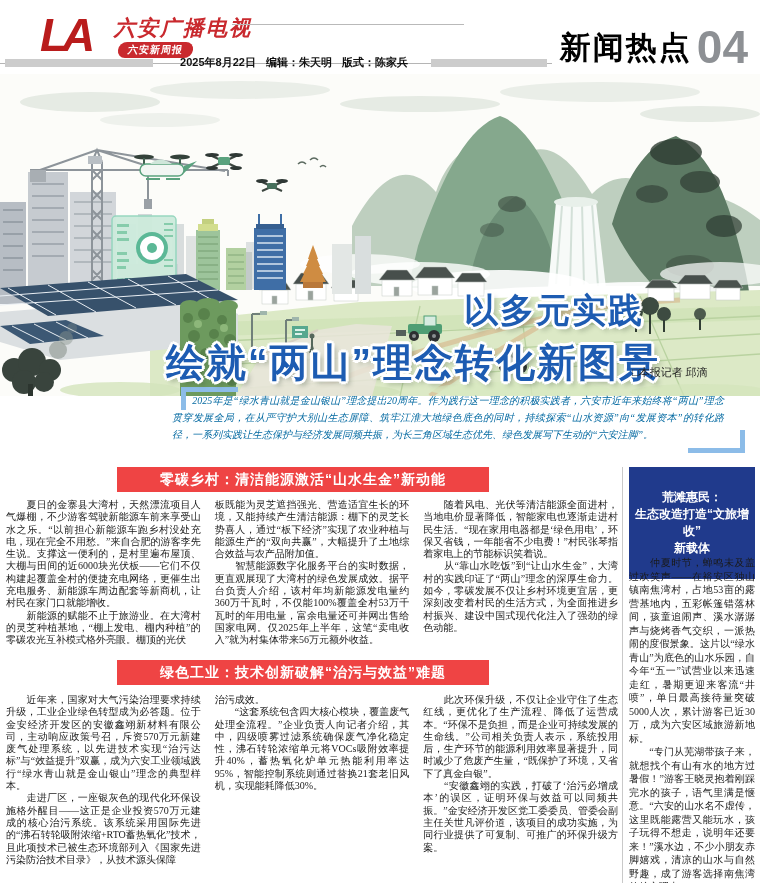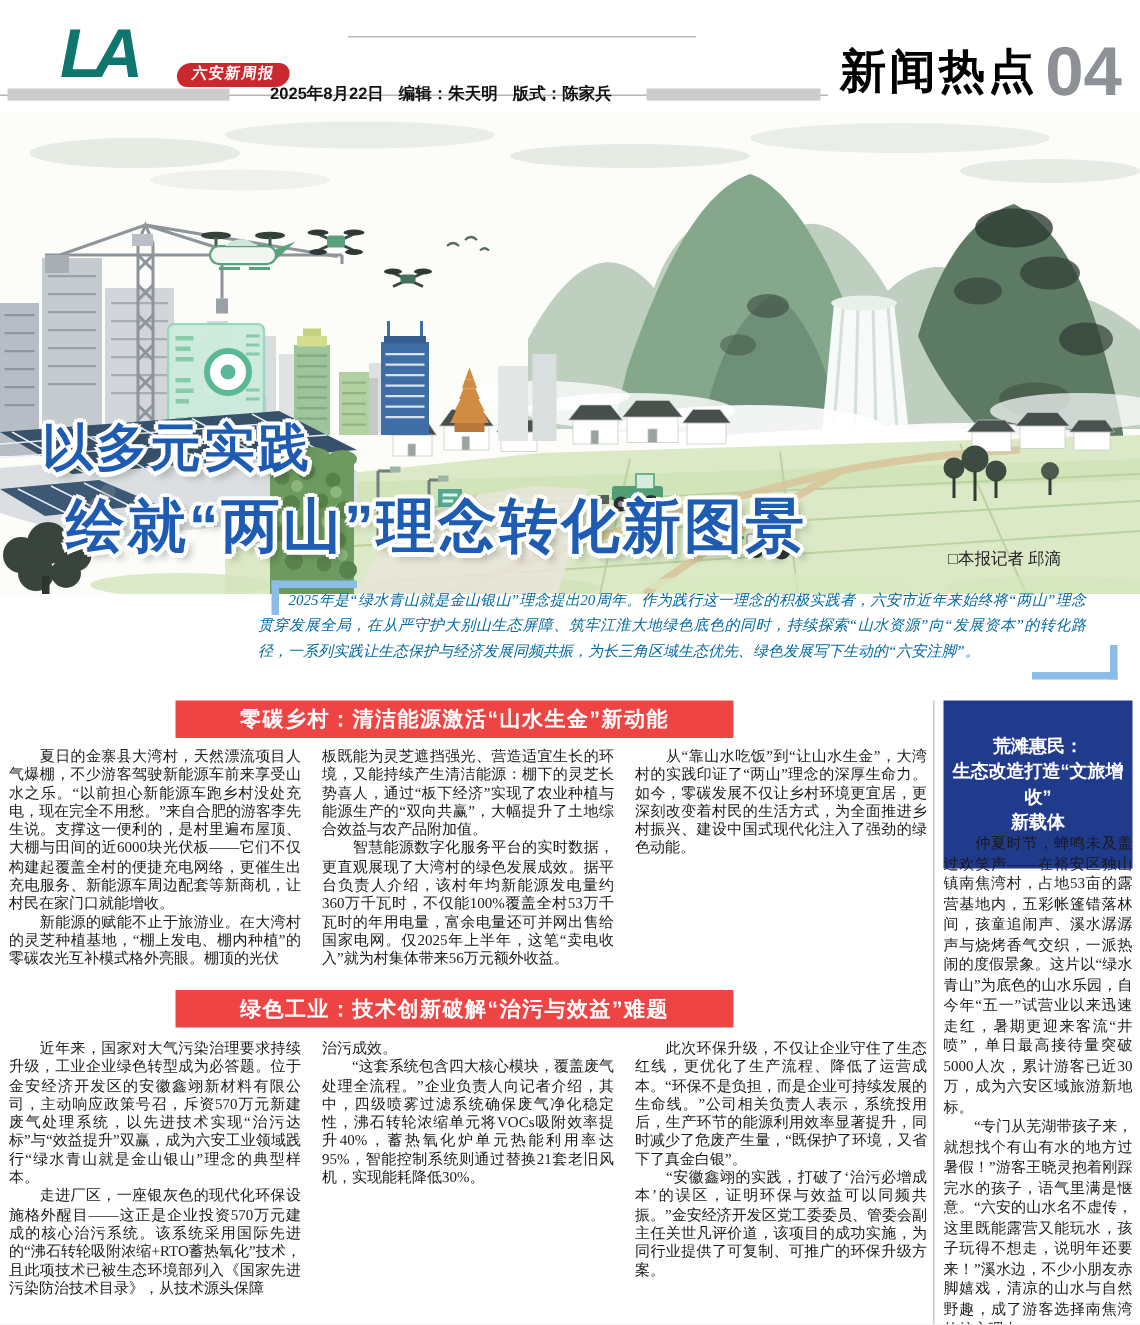--- a/index.html
+++ b/index.html
@@ -1,20 +1,20 @@
 <!DOCTYPE html>
 <html><head>
 <meta charset="utf-8">
 <style>
   html,body{margin:0;padding:0;background:#e9e9e9;}
   .page{position:relative;width:760px;height:883px;margin:0 auto;background:#fff;overflow:hidden;
         font-family:"Liberation Serif",serif;color:#1a1a1a;}
   
   .logo-mono{position:absolute;left:40px;top:8px;font-family:"Liberation Sans",sans-serif;
-             font-weight:900;font-style:italic;font-size:46px;color:#0f766e;letter-spacing:-6px;}
+             font-weight:900;font-style:italic;font-size:46px;color:#b91c1c;letter-spacing:-6px;}
   .brand-name{position:absolute;left:114px;top:14px;font-size:21px;font-weight:bold;font-style:italic;
               color:#c9292e;letter-spacing:2px;}
   .brand-rule{position:absolute;left:232px;top:24px;width:232px;height:1px;background:#b9b9b9;}
   .brand-badge{position:absolute;left:118px;top:42px;background:#c9292e;color:#fff;font-size:10px;
                line-height:14px;padding:1px 10px;border-radius:8px;transform:skewX(-8deg);
                font-family:"Liberation Sans",sans-serif;font-weight:bold;letter-spacing:1px;}
   .rule-thin{position:absolute;left:0;top:63px;width:552px;height:1px;background:#b5b5b5;}
   .rule-bar-left{position:absolute;left:5px;top:59px;width:148px;height:8px;background:#cccccc;}
   .rule-bar-right{position:absolute;left:431px;top:59px;width:116px;height:8px;background:#cccccc;}
   .dateline{position:absolute;left:158px;top:55px;width:272px;text-align:center;
@@ -22,21 +22,21 @@
             white-space:nowrap;}
   .dateline span{margin:0 5px;}
   .page-head{position:absolute;right:12px;top:28px;display:flex;align-items:center;}
   .page-head .ttl{font-family:"Liberation Sans",sans-serif;font-weight:900;font-size:31px;
                   color:#000;letter-spacing:2px;line-height:1.1;}
   .page-head .num{font-family:"Liberation Sans",sans-serif;font-weight:900;font-size:46px;
                   color:#8d9094;line-height:.85;margin-left:5px;}
   
   .hero{position:absolute;left:0;top:74px;width:760px;height:322px;}
   
-  .headline{position:absolute;left:0;top:276px;width:616px;text-align:left;z-index:6;pointer-events:none;}
+  .headline{position:absolute;left:0;top:288px;width:616px;text-align:right;z-index:6;pointer-events:none;}
   .headline .l1,.headline .l2{display:block;font-family:"Liberation Sans",sans-serif;font-weight:900;
      color:#1d5cb2;letter-spacing:2px;
      text-shadow:-2px -2px 0 #fff,2px -2px 0 #fff,-2px 2px 0 #fff,2px 2px 0 #fff,
                  0 -3px 0 #fff,0 3px 0 #fff,-3px 0 0 #fff,3px 0 0 #fff,4px 4px 5px rgba(40,60,40,.35);}
   .headline .l1{font-size:34px;transform:translateX(28px);}
   .headline .l2{font-size:39px;margin-top:2px;transform:translateX(44px);}
   .byline{position:absolute;left:632px;top:365px;font-size:11px;color:#222;z-index:6;}
   
   .intro{position:absolute;left:172px;top:392px;width:552px;font-style:italic;font-size:10px;
          line-height:17px;color:#0369a1;text-align:justify;z-index:6;}
@@ -63,20 +63,21 @@
   .sb-head span{display:block;}
   .sb-body{position:absolute;left:629px;top:556px;width:126px;height:327px;overflow:hidden;
            font-size:10px;line-height:13.5px;text-align:justify;}
 </style>
 </head>
 <body>
 
 <div class="page">
 
   <div class="logo-mono">LA</div>
+  <div class="brand-name">六安广播电视</div>
   <div class="brand-rule"></div>
   <div class="brand-badge">六安新周报</div>
   <div class="rule-thin"></div>
   <div class="rule-bar-left"></div>
   <div class="rule-bar-right"></div>
   <div class="dateline">
     <span>2025年8月22日</span><span>编辑：朱天明</span><span>版式：陈家兵</span>
   </div>
   <div class="page-head">
     <span class="ttl">新闻热点</span>
@@ -391,20 +392,21 @@
   <div class="cols sec1-cols">
     <div class="col">
         <p class="para">　　夏日的金寨县大湾村，天然漂流项目人气爆棚，不少游客驾驶新能源车前来享受山水之乐。“以前担心新能源车跑乡村没处充电，现在完全不用愁。”来自合肥的游客李先生说。支撑这一便利的，是村里遍布屋顶、大棚与田间的近6000块光伏板——它们不仅构建起覆盖全村的便捷充电网络，更催生出充电服务、新能源车周边配套等新商机，让村民在家门口就能增收。</p>
         <p class="para">　　新能源的赋能不止于旅游业。在大湾村的灵芝种植基地，“棚上发电、棚内种植”的零碳农光互补模式格外亮眼。棚顶的光伏</p>
       </div>
     <div class="col">
         <p class="para">板既能为灵芝遮挡强光、营造适宜生长的环境，又能持续产生清洁能源：棚下的灵芝长势喜人，通过“板下经济”实现了农业种植与能源生产的“双向共赢”，大幅提升了土地综合效益与农产品附加值。</p>
         <p class="para">　　智慧能源数字化服务平台的实时数据，更直观展现了大湾村的绿色发展成效。据平台负责人介绍，该村年均新能源发电量约360万千瓦时，不仅能100%覆盖全村53万千瓦时的年用电量，富余电量还可并网出售给国家电网。仅2025年上半年，这笔“卖电收入”就为村集体带来56万元额外收益。</p>
       </div>
     <div class="col">
+        <p class="para">　　随着风电、光伏等清洁能源全面进村，当地电价显著降低，智能家电也逐渐走进村民生活。“现在家用电器都是‘绿色用电’，环保又省钱，一年能省不少电费！”村民张琴指着家电上的节能标识笑着说。</p>
         <p class="para">　　从“靠山水吃饭”到“让山水生金”，大湾村的实践印证了“两山”理念的深厚生命力。如今，零碳发展不仅让乡村环境更宜居，更深刻改变着村民的生活方式，为全面推进乡村振兴、建设中国式现代化注入了强劲的绿色动能。</p>
       </div>
   </div>
 
   <div class="sec-bar sec2-bar">绿色工业：技术创新破解“治污与效益”难题</div>
   <div class="cols sec2-cols">
     <div class="col">
         <p class="para">　　近年来，国家对大气污染治理要求持续升级，工业企业绿色转型成为必答题。位于金安经济开发区的安徽鑫翊新材料有限公司，主动响应政策号召，斥资570万元新建废气处理系统，以先进技术实现“治污达标”与“效益提升”双赢，成为六安工业领域践行“绿水青山就是金山银山”理念的典型样本。</p>
         <p class="para">　　走进厂区，一座银灰色的现代化环保设施格外醒目——这正是企业投资570万元建成的核心治污系统。该系统采用国际先进的“沸石转轮吸附浓缩+RTO蓄热氧化”技术，且此项技术已被生态环境部列入《国家先进污染防治技术目录》，从技术源头保障</p>
       </div>

